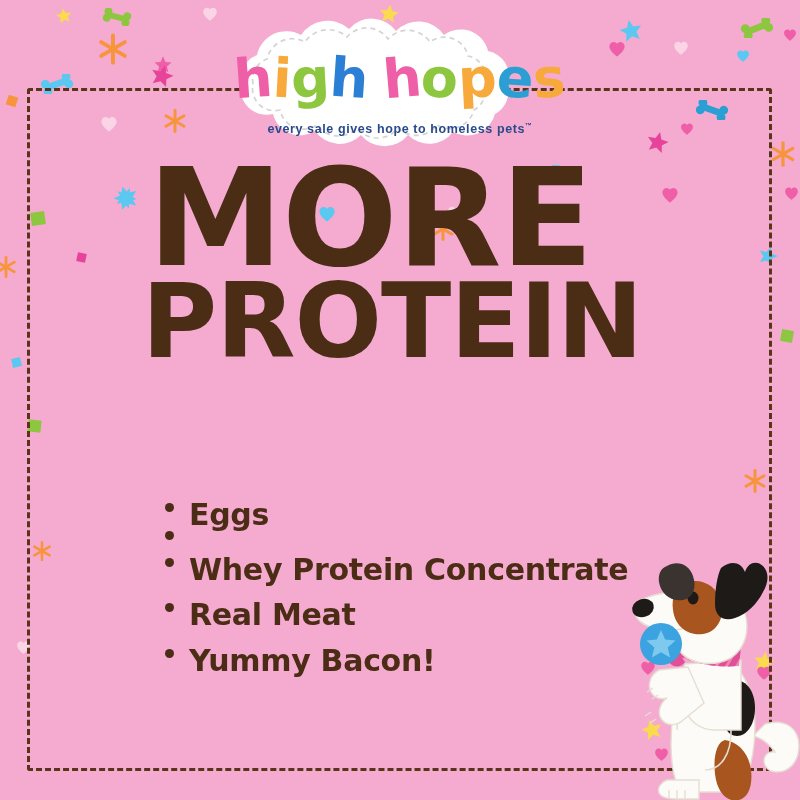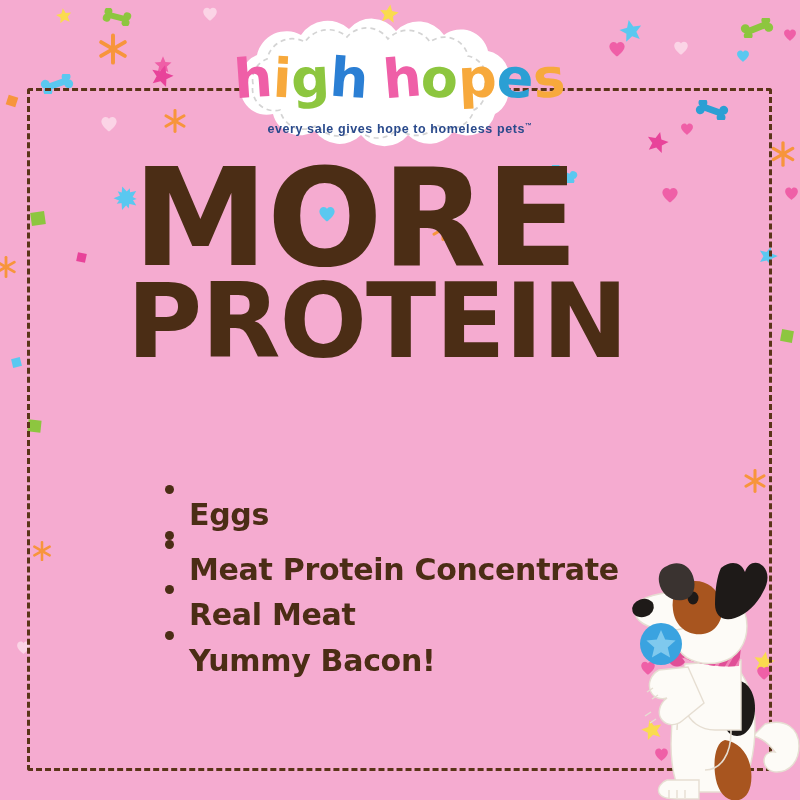--- a/index.html
+++ b/index.html
@@ -42,21 +42,21 @@
   #logo-tag{
     position:absolute;left:0;top:100px;width:390px;text-align:center;
     font-family:"Liberation Sans", sans-serif;
     font-size:12.5px;font-weight:bold;letter-spacing:.6px;
     color:#2a4a8c;white-space:nowrap;
   }
   #logo-tag .tm{font-size:7px;vertical-align:super;}
 
   
   #headline{
-    position:absolute;left:1px;top:160px;width:708px;
+    position:absolute;left:16px;top:160px;width:708px;
     text-align:center;color:#4b2d15;
     font-family:"DejaVu Sans", sans-serif;
     font-weight:bold;
     line-height:.86;
     letter-spacing:-1px;
   }
   #headline .hl{display:block;white-space:nowrap;}
   #hl-0{font-size:136px;}
   #hl-1{font-size:103px;}
   #hl-2{font-size:103px;margin-left:44px;}
@@ -64,21 +64,21 @@
   
   #bullets{
     position:absolute;left:165px;top:492px;width:520px;
     color:#4b2d15;
     font-family:"DejaVu Sans", sans-serif;
     font-weight:bold;
     font-size:30px;
     line-height:1.52;
     letter-spacing:-.3px;
   }
-  .bullet{display:flex;align-items:flex-start;}
+  .bullet{display:flex;align-items:center;}
   .bullet .dot{
     display:inline-block;width:9px;height:9px;border-radius:50%;
     background:#4b2d15;margin-right:15px;flex:none;
     position:relative;top:-7px;
   }
 
   
   #dog{position:absolute;left:625px;top:552px;width:180px;height:248px;}
   #dog svg{display:block;width:100%;height:100%;}
 </style>
@@ -345,21 +345,21 @@
   <div id="bullets">
     <div class="bullet">
         <span class="dot"></span>
         <span>Eggs</span>
       </div>
     <div class="bullet">
         <span class="dot"></span>
       </div>
     <div class="bullet">
         <span class="dot"></span>
-        <span>Meat Protein Concentrate</span>
+        <span>Whey Protein Concentrate</span>
       </div>
     <div class="bullet">
         <span class="dot"></span>
         <span>Real Meat</span>
       </div>
     <div class="bullet">
         <span class="dot"></span>
         <span>Yummy Bacon!</span>
       </div>
   </div>

